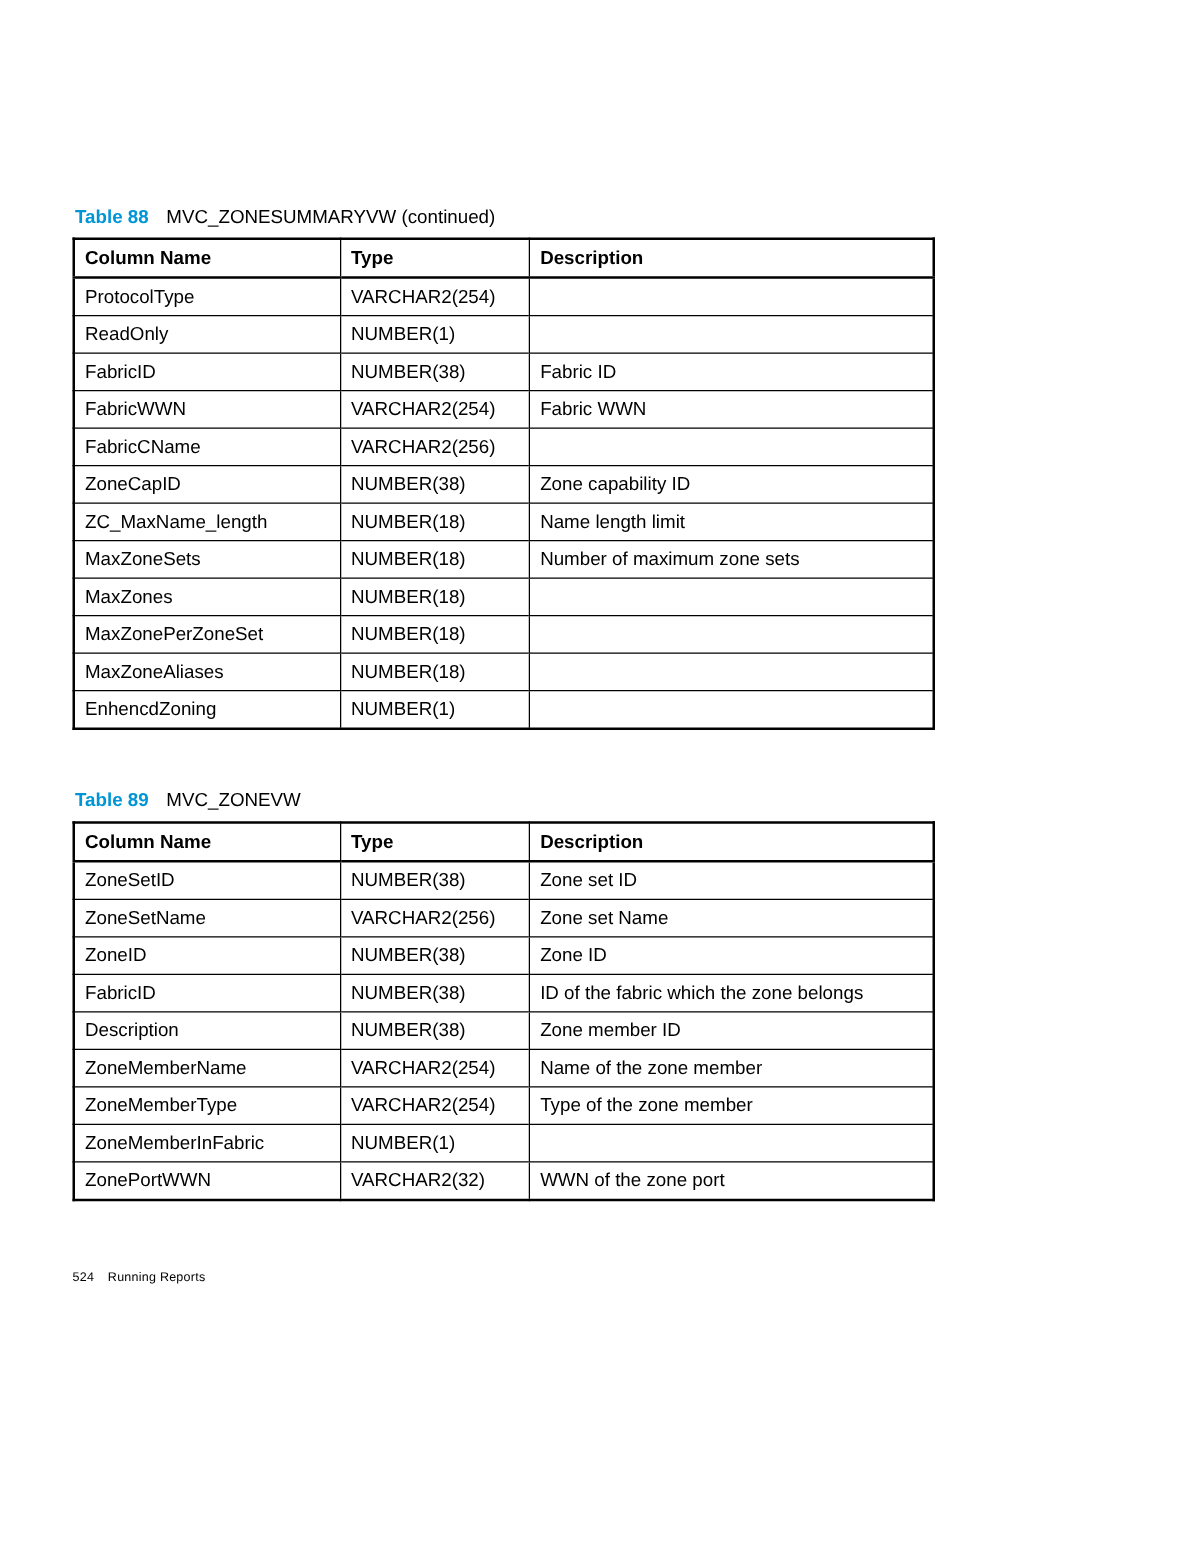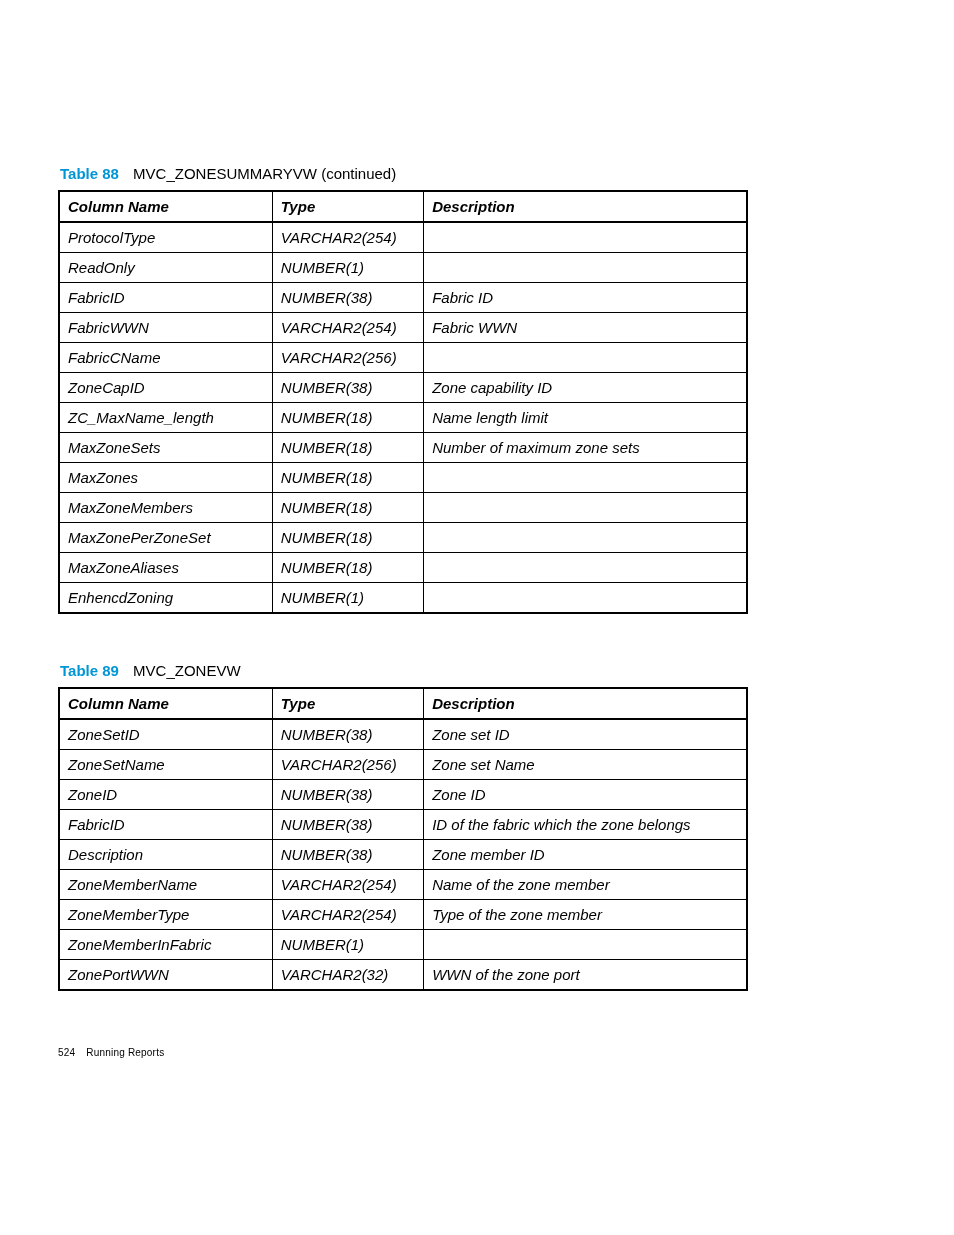--- a/index.html
+++ b/index.html
@@ -26,21 +26,20 @@
     font-weight: bold;
     margin-right: 10px;
   }
   .table-title .tname {
     color: #000;
   }
   table {
     border-collapse: collapse;
     width: 100%;
     table-layout: fixed;
-    font-style: italic;
   }
   table.data-table {
     border: 2px solid #000;
   }
   col.c1 { width: 31%; }
   col.c2 { width: 22%; }
   col.c3 { width: 47%; }
   th {
     text-align: left;
     font-weight: bold;
@@ -131,25 +130,20 @@
           <td>MaxZoneSets</td>
           <td>NUMBER(18)</td>
           <td>Number of maximum zone sets</td>
         </tr>
         <tr>
           <td>MaxZones</td>
           <td>NUMBER(18)</td>
           <td></td>
         </tr>
         <tr>
-          <td>MaxZoneMembers</td>
-          <td>NUMBER(18)</td>
-          <td></td>
-        </tr>
-        <tr>
           <td>MaxZonePerZoneSet</td>
           <td>NUMBER(18)</td>
           <td></td>
         </tr>
         <tr>
           <td>MaxZoneAliases</td>
           <td>NUMBER(18)</td>
           <td></td>
         </tr>
         <tr>

